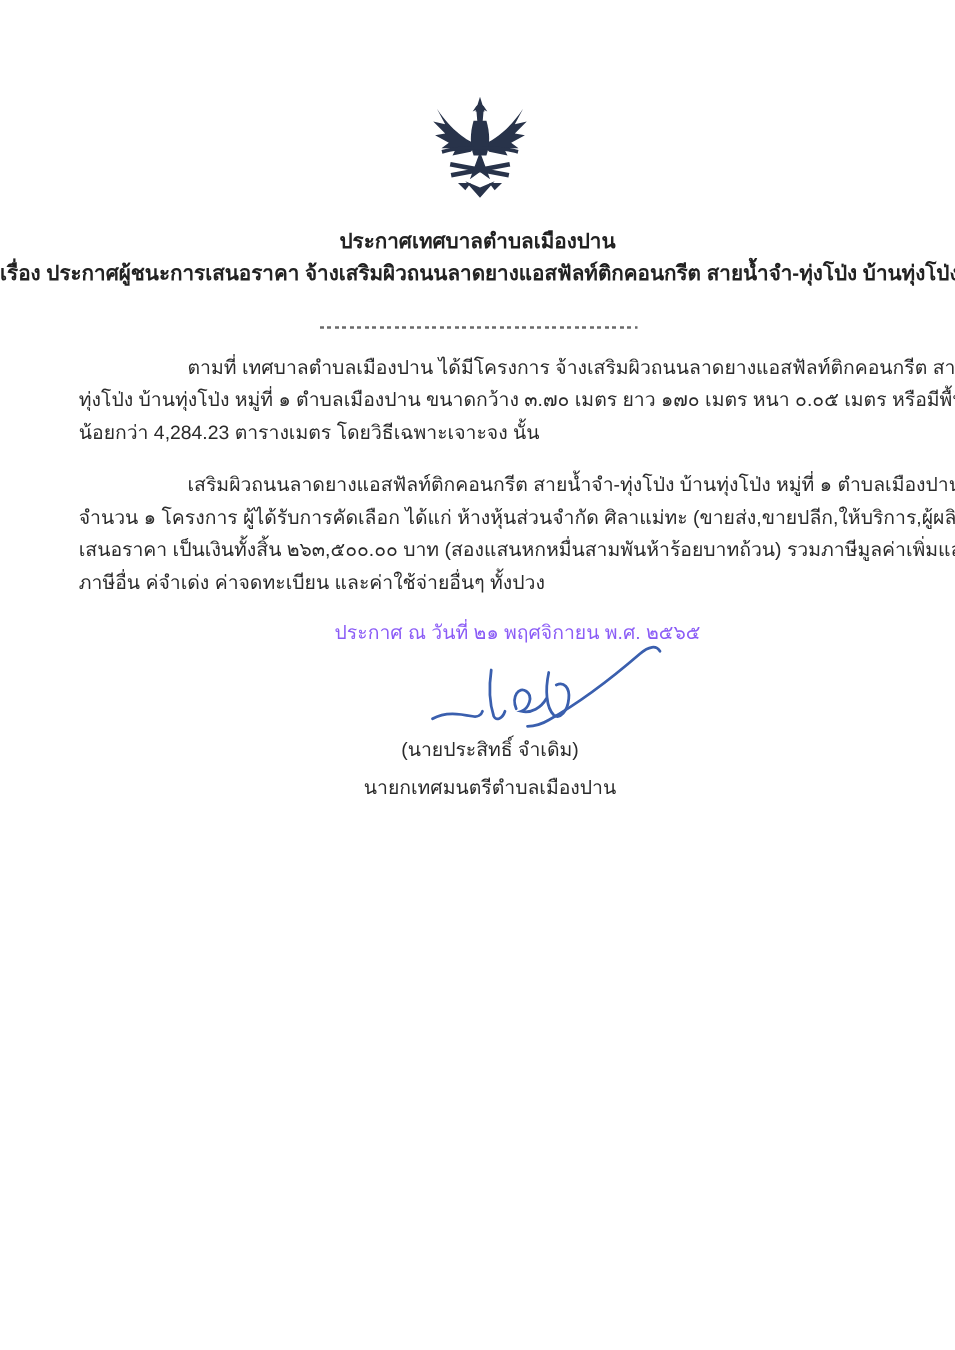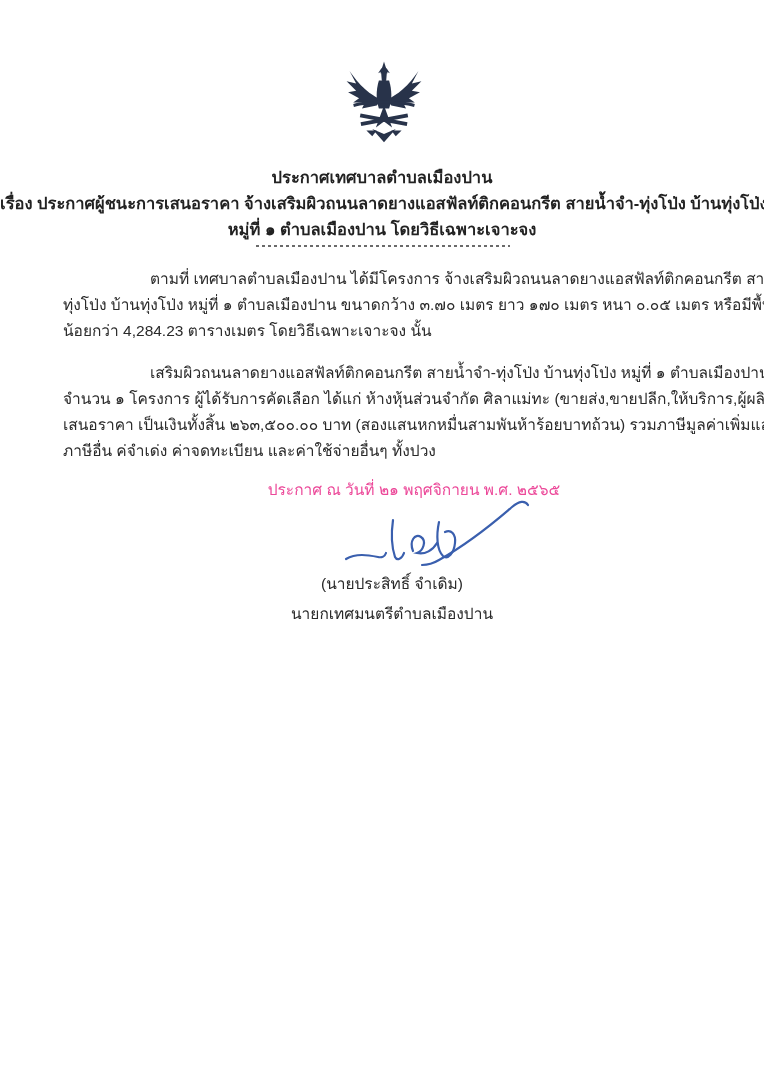--- a/index.html
+++ b/index.html
@@ -1,33 +1,33 @@
 <!DOCTYPE html>
 <html><head>
 <meta charset="utf-8">
 <style>
   html,body{margin:0;padding:0;}
   body{
     width:764px;height:1080px;background:#ffffff;position:relative;
     font-family:"Liberation Sans","DejaVu Sans",sans-serif;
     color:#262626;overflow:hidden;
   }
-  .page{position:absolute;inset:0;}
+  .page{position:absolute;inset:0;margin-top:16px;}
   .emblem{position:absolute;left:340px;top:54px;width:88px;height:100px;}
   .title-block{position:absolute;top:164px;left:0;width:764px;text-align:center;}
   .title-line{font-weight:bold;font-size:16.5px;line-height:26px;color:#222;white-space:nowrap;}
   .sep{position:absolute;top:245px;left:256px;width:254px;height:2px;
        background:repeating-linear-gradient(90deg,#6a6a6a 0 3px,transparent 3px 6px);}
   .para{position:absolute;left:63px;width:645px;}
   .para .pline{font-size:15.5px;line-height:26px;white-space:nowrap;color:#2a2a2a;}
   .para .indent{text-indent:87px;}
   #para1{top:266px;}
   #para2{top:360px;}
   .date-line{position:absolute;top:477px;left:232px;width:364px;text-align:center;
-             font-size:15.5px;color:#ec4899;white-space:nowrap;}
+             font-size:15.5px;color:#8b5cf6;white-space:nowrap;}
   .signature{position:absolute;left:332px;top:496px;width:205px;height:76px;}
   .sign-block{position:absolute;left:210px;width:364px;text-align:center;
               font-size:15.5px;color:#2a2a2a;white-space:nowrap;}
   #signName{top:571px;}
   #signTitle{top:601px;}
 </style>
 </head>
 <body>
 
 <div class="page">
@@ -45,21 +45,20 @@
       <path d="M60 62 L49 92 L60 84 L71 92 Z"></path>
       <path d="M44 94 L60 112 L76 94 L60 101 Z"></path>
       <path d="M36 96 L44 104 L50 96 Z"></path>
       <path d="M84 96 L76 104 L70 96 Z"></path>
     </g>
   </svg>
 
   <div class="title-block">
     <div class="title-line">ประกาศเทศบาลตำบลเมืองปาน</div>
     <div class="title-line">เรื่อง ประกาศผู้ชนะการเสนอราคา จ้างเสริมผิวถนนลาดยางแอสฟัลท์ติกคอนกรีต สายน้ำจำ-ทุ่งโป่ง บ้านทุ่งโป่ง</div>
-    <div class="title-line">หมู่ที่ ๑ ตำบลเมืองปาน โดยวิธีเฉพาะเจาะจง</div>
   </div>
 
   <div class="sep"></div>
 
   <div class="para" id="para1">
     <div class="pline indent">ตามที่ เทศบาลตำบลเมืองปาน ได้มีโครงการ จ้างเสริมผิวถนนลาดยางแอสฟัลท์ติกคอนกรีต สายน้ำจำ-</div>
     <div class="pline">ทุ่งโป่ง บ้านทุ่งโป่ง หมู่ที่ ๑ ตำบลเมืองปาน ขนาดกว้าง ๓.๗๐ เมตร ยาว ๑๗๐ เมตร หนา ๐.๐๕ เมตร หรือมีพื้นที่ไม่</div>
     <div class="pline">น้อยกว่า 4,284.23 ตารางเมตร  โดยวิธีเฉพาะเจาะจง นั้น</div>
   </div>
 

